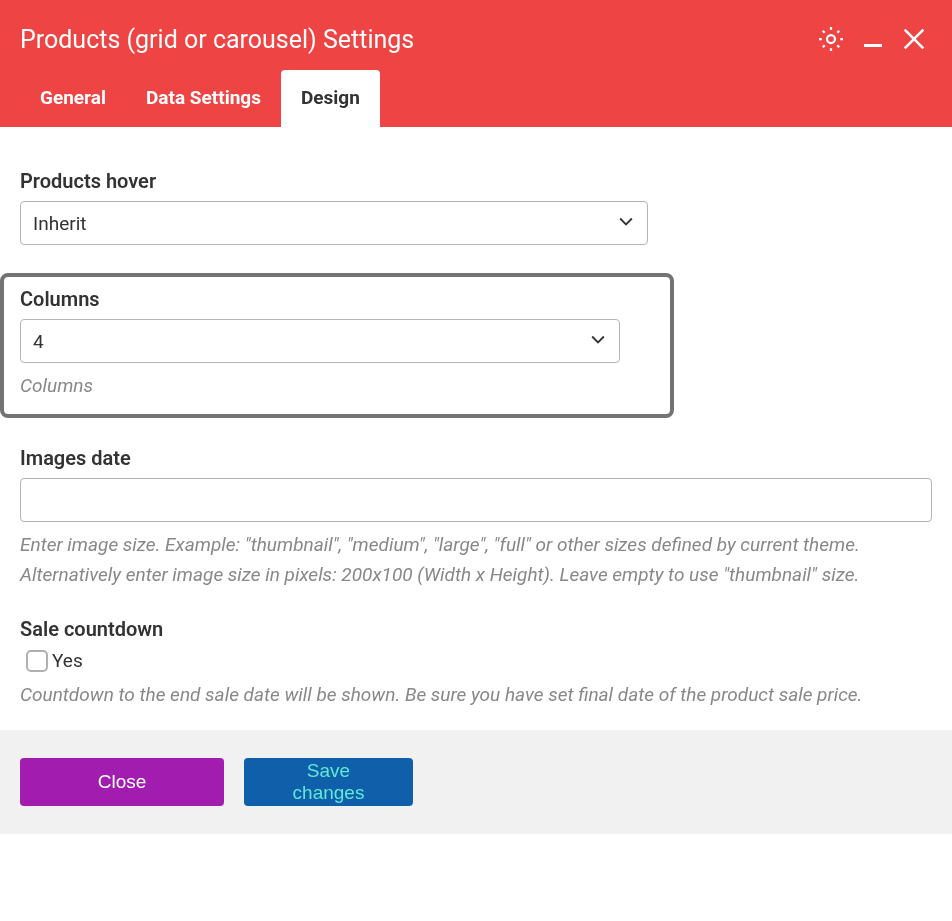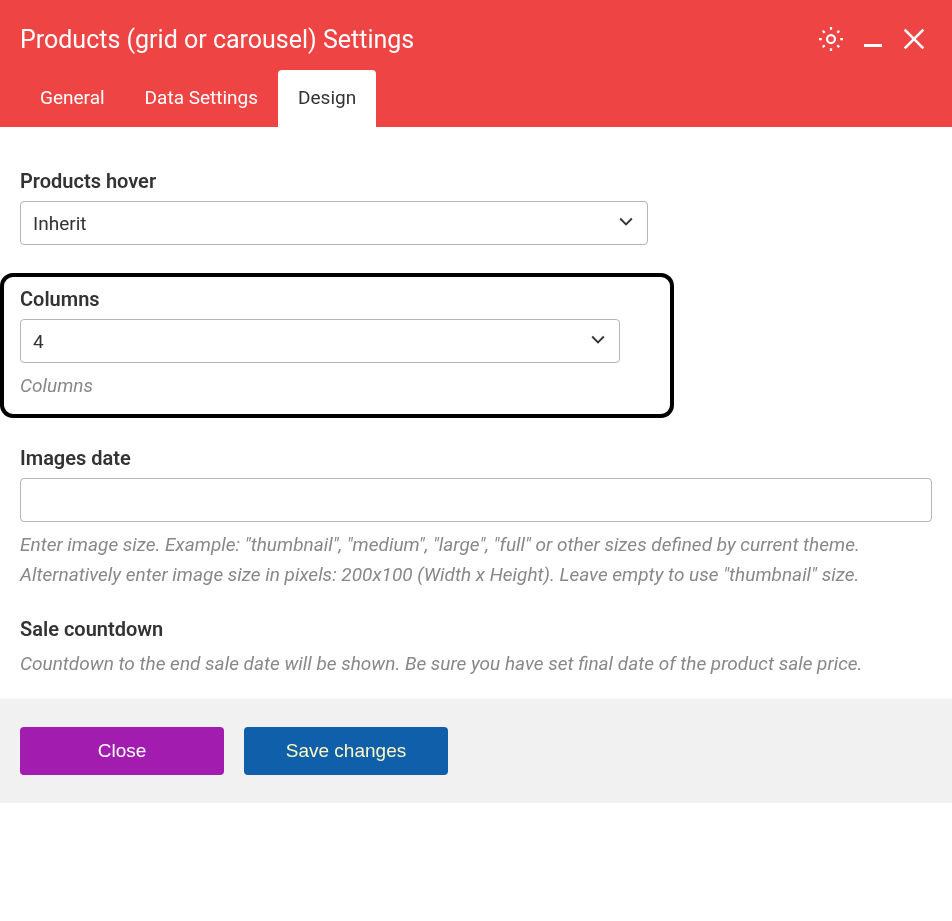--- a/index.html
+++ b/index.html
@@ -48,20 +48,21 @@
     gap: 0;
     align-items: flex-end;
     margin-top: 6px;
   }
   .tab {
     padding: 16px 20px 18px 20px;
     font-size: 19px;
     color: #fff;
     cursor: pointer;
     border-radius: 4px 4px 0 0;
+    font-weight: bold;
   }
   .tab.active {
     background: #fff;
     color: #333;
   }
   .content {
     padding: 42px 20px 20px 20px;
     display: flex;
     flex-direction: column;
     gap: 28px;
@@ -108,22 +109,22 @@
     width: 100%;
     outline: none;
   }
   .helper {
     font-size: 19px;
     font-style: italic;
     color: #888;
     line-height: 1.55;
   }
   .highlight {
-    border: 4px solid #000000;
-    border-radius: 13px;
+    border: 4px solid #737373;
+    border-radius: 8px;
     padding: 10px 16px 14px 16px;
     margin-left: -20px;
     margin-right: 258px;
   }
   .highlight .select-wrap { width: 600px; }
   .checkbox-row {
     display: flex;
     align-items: center;
     gap: 4px;
     margin-left: 6px;
@@ -155,22 +156,22 @@
     cursor: pointer;
     min-width: 160px;
   }
   .btn-close {
     background: #a21caf;
     color: #fff;
     width: 204px;
   }
   .btn-save {
     background: #0f5faa;
-    color: #fef9c3;
-    width: 204px;
+    color: #5eead4;
+    width: 169px;
   }
 </style>
 </head>
 <body>
 
 <div class="header">
   <div class="header-top">
     <div class="header-title">Products (grid or carousel) Settings</div>
     <div class="header-icons">
       <span class="header-icon gear-icon">
@@ -228,20 +229,24 @@
   </div>
 
   <div class="field-group">
     <div class="field-label">Images date</div>
     <input class="text-input" type="text" value="" style="">
     <div class="helper">Enter image size. Example: "thumbnail", "medium", "large", "full" or other sizes defined by current theme. Alternatively enter image size in pixels: 200x100 (Width x Height). Leave empty to use "thumbnail" size.</div>
   </div>
 
   <div class="field-group">
     <div class="field-label">Sale countdown</div>
+    <div class="checkbox-row">
+      <div class="checkbox"></div>
+      <div class="checkbox-label">Yes</div>
+    </div>
     <div class="helper">Countdown to the end sale date will be shown. Be sure you have set final date of the product sale price.</div>
   </div>
 
 </div>
 
 <div class="footer">
   <button class="btn btn-close">Close</button>
   <button class="btn btn-save">Save changes</button>
 </div>
 

